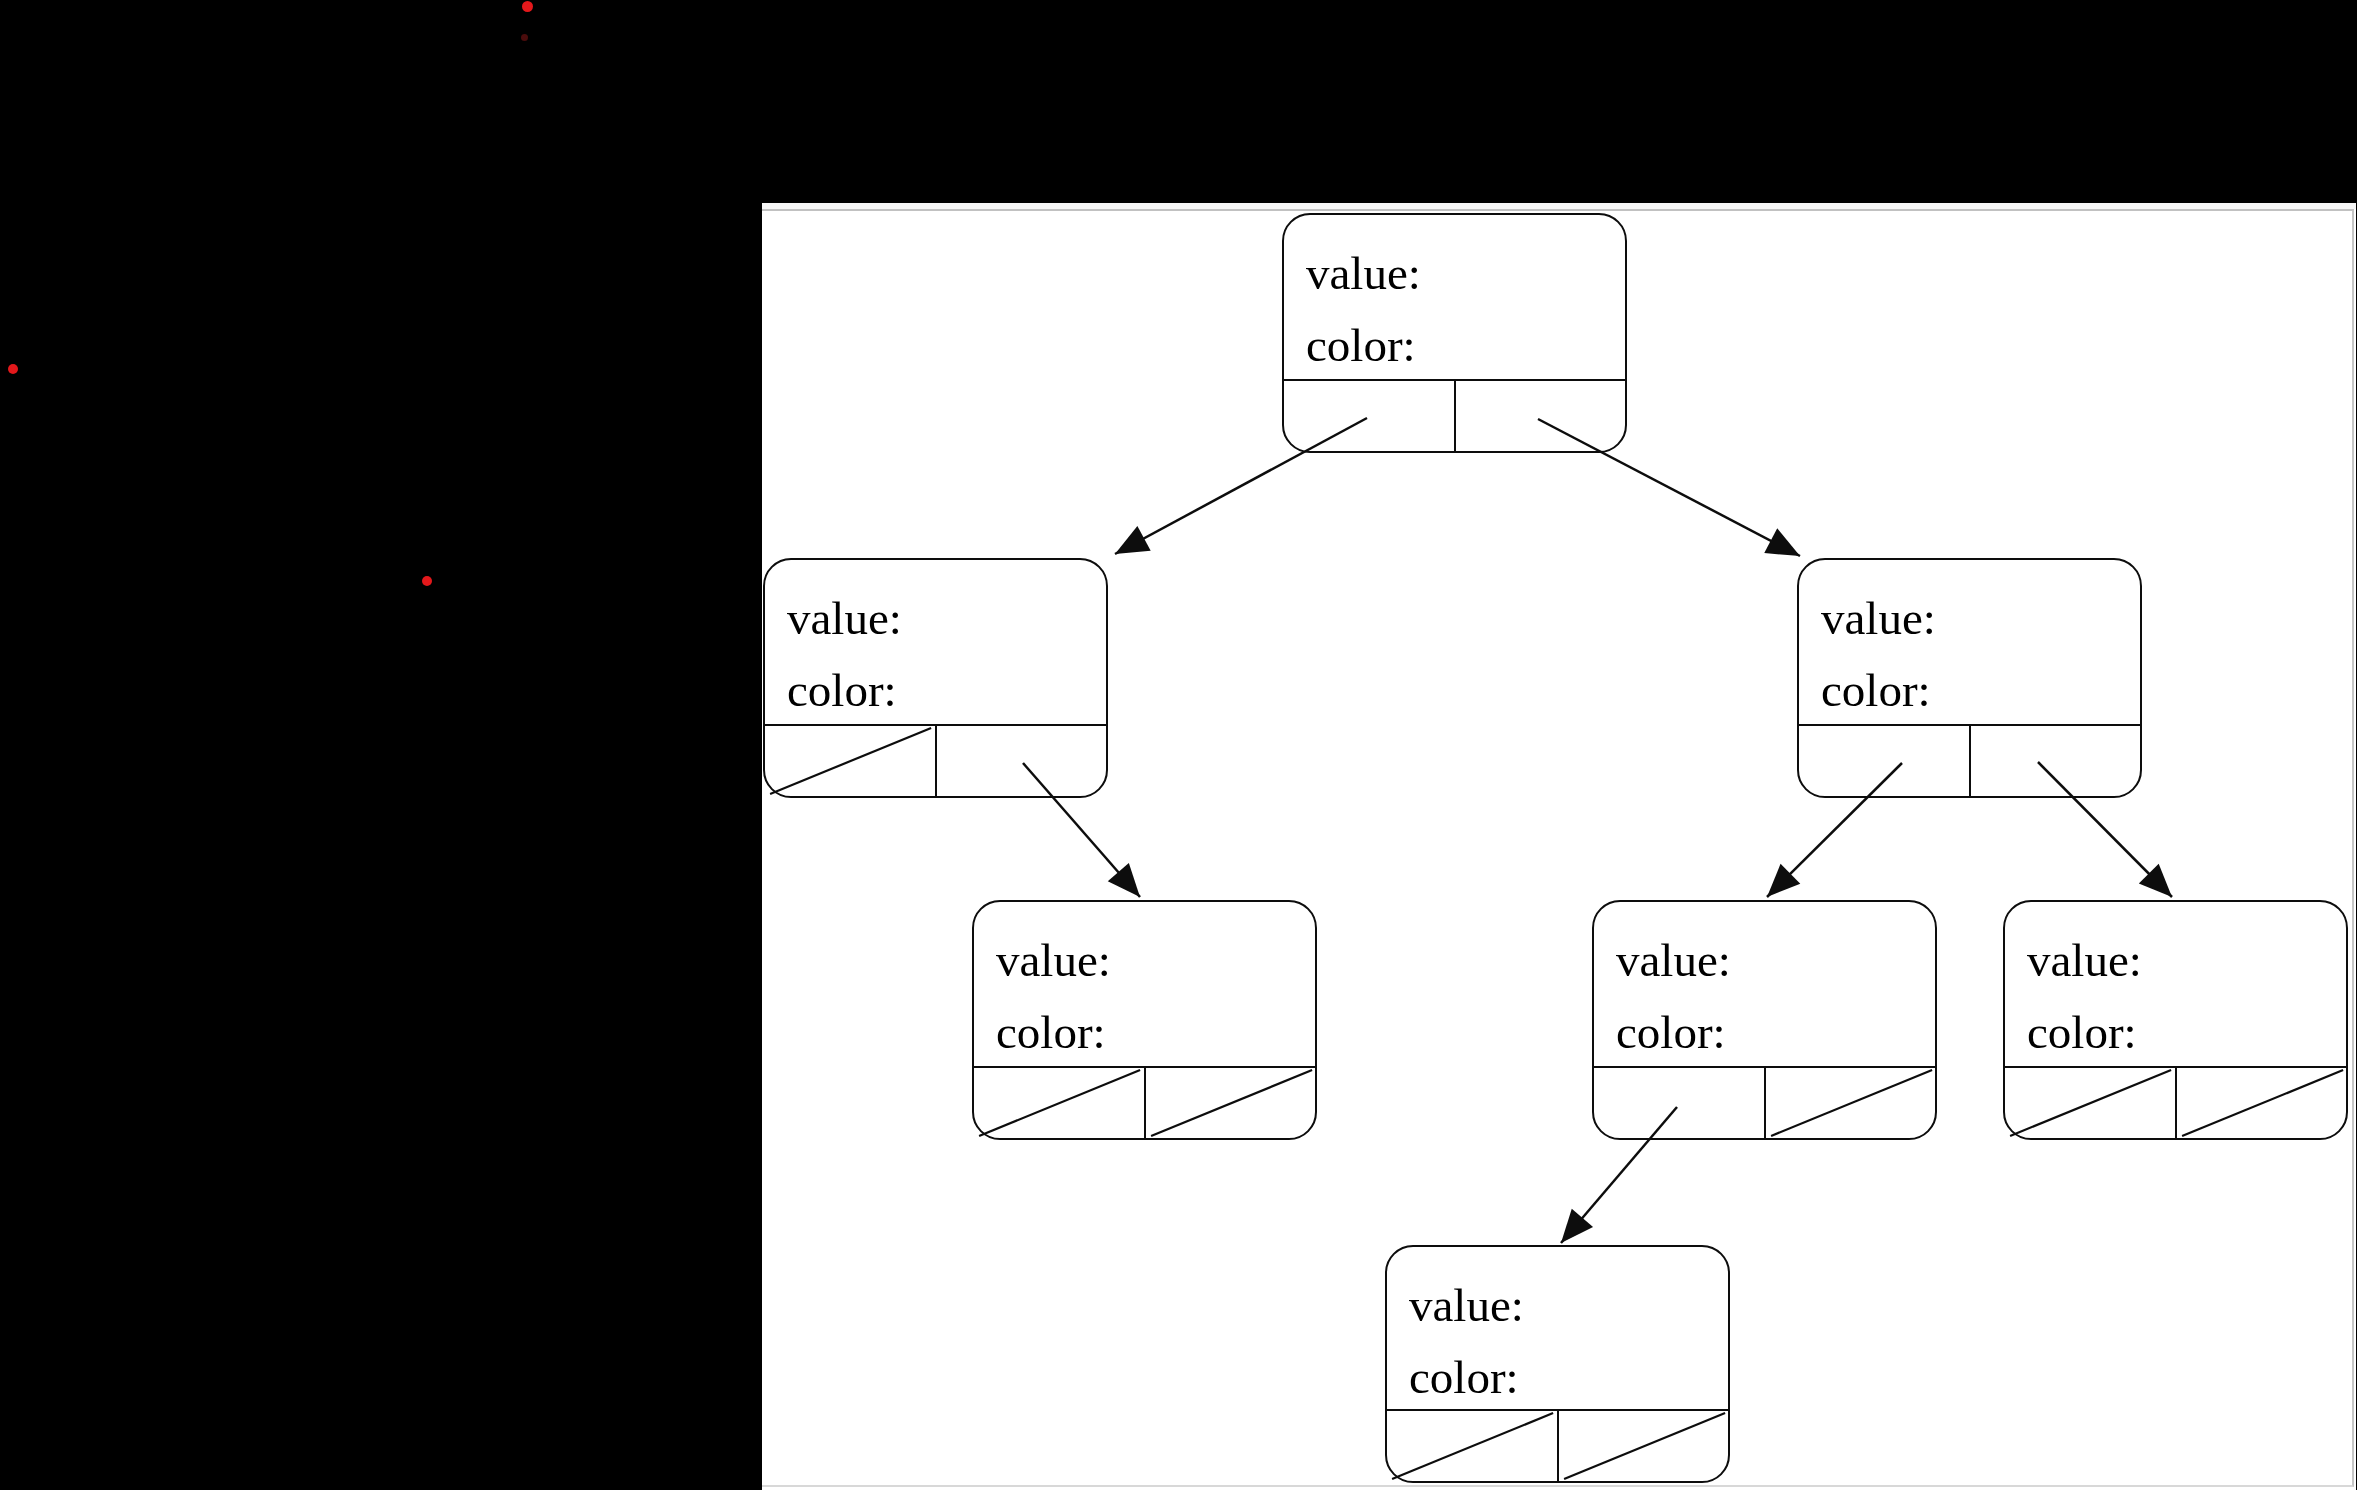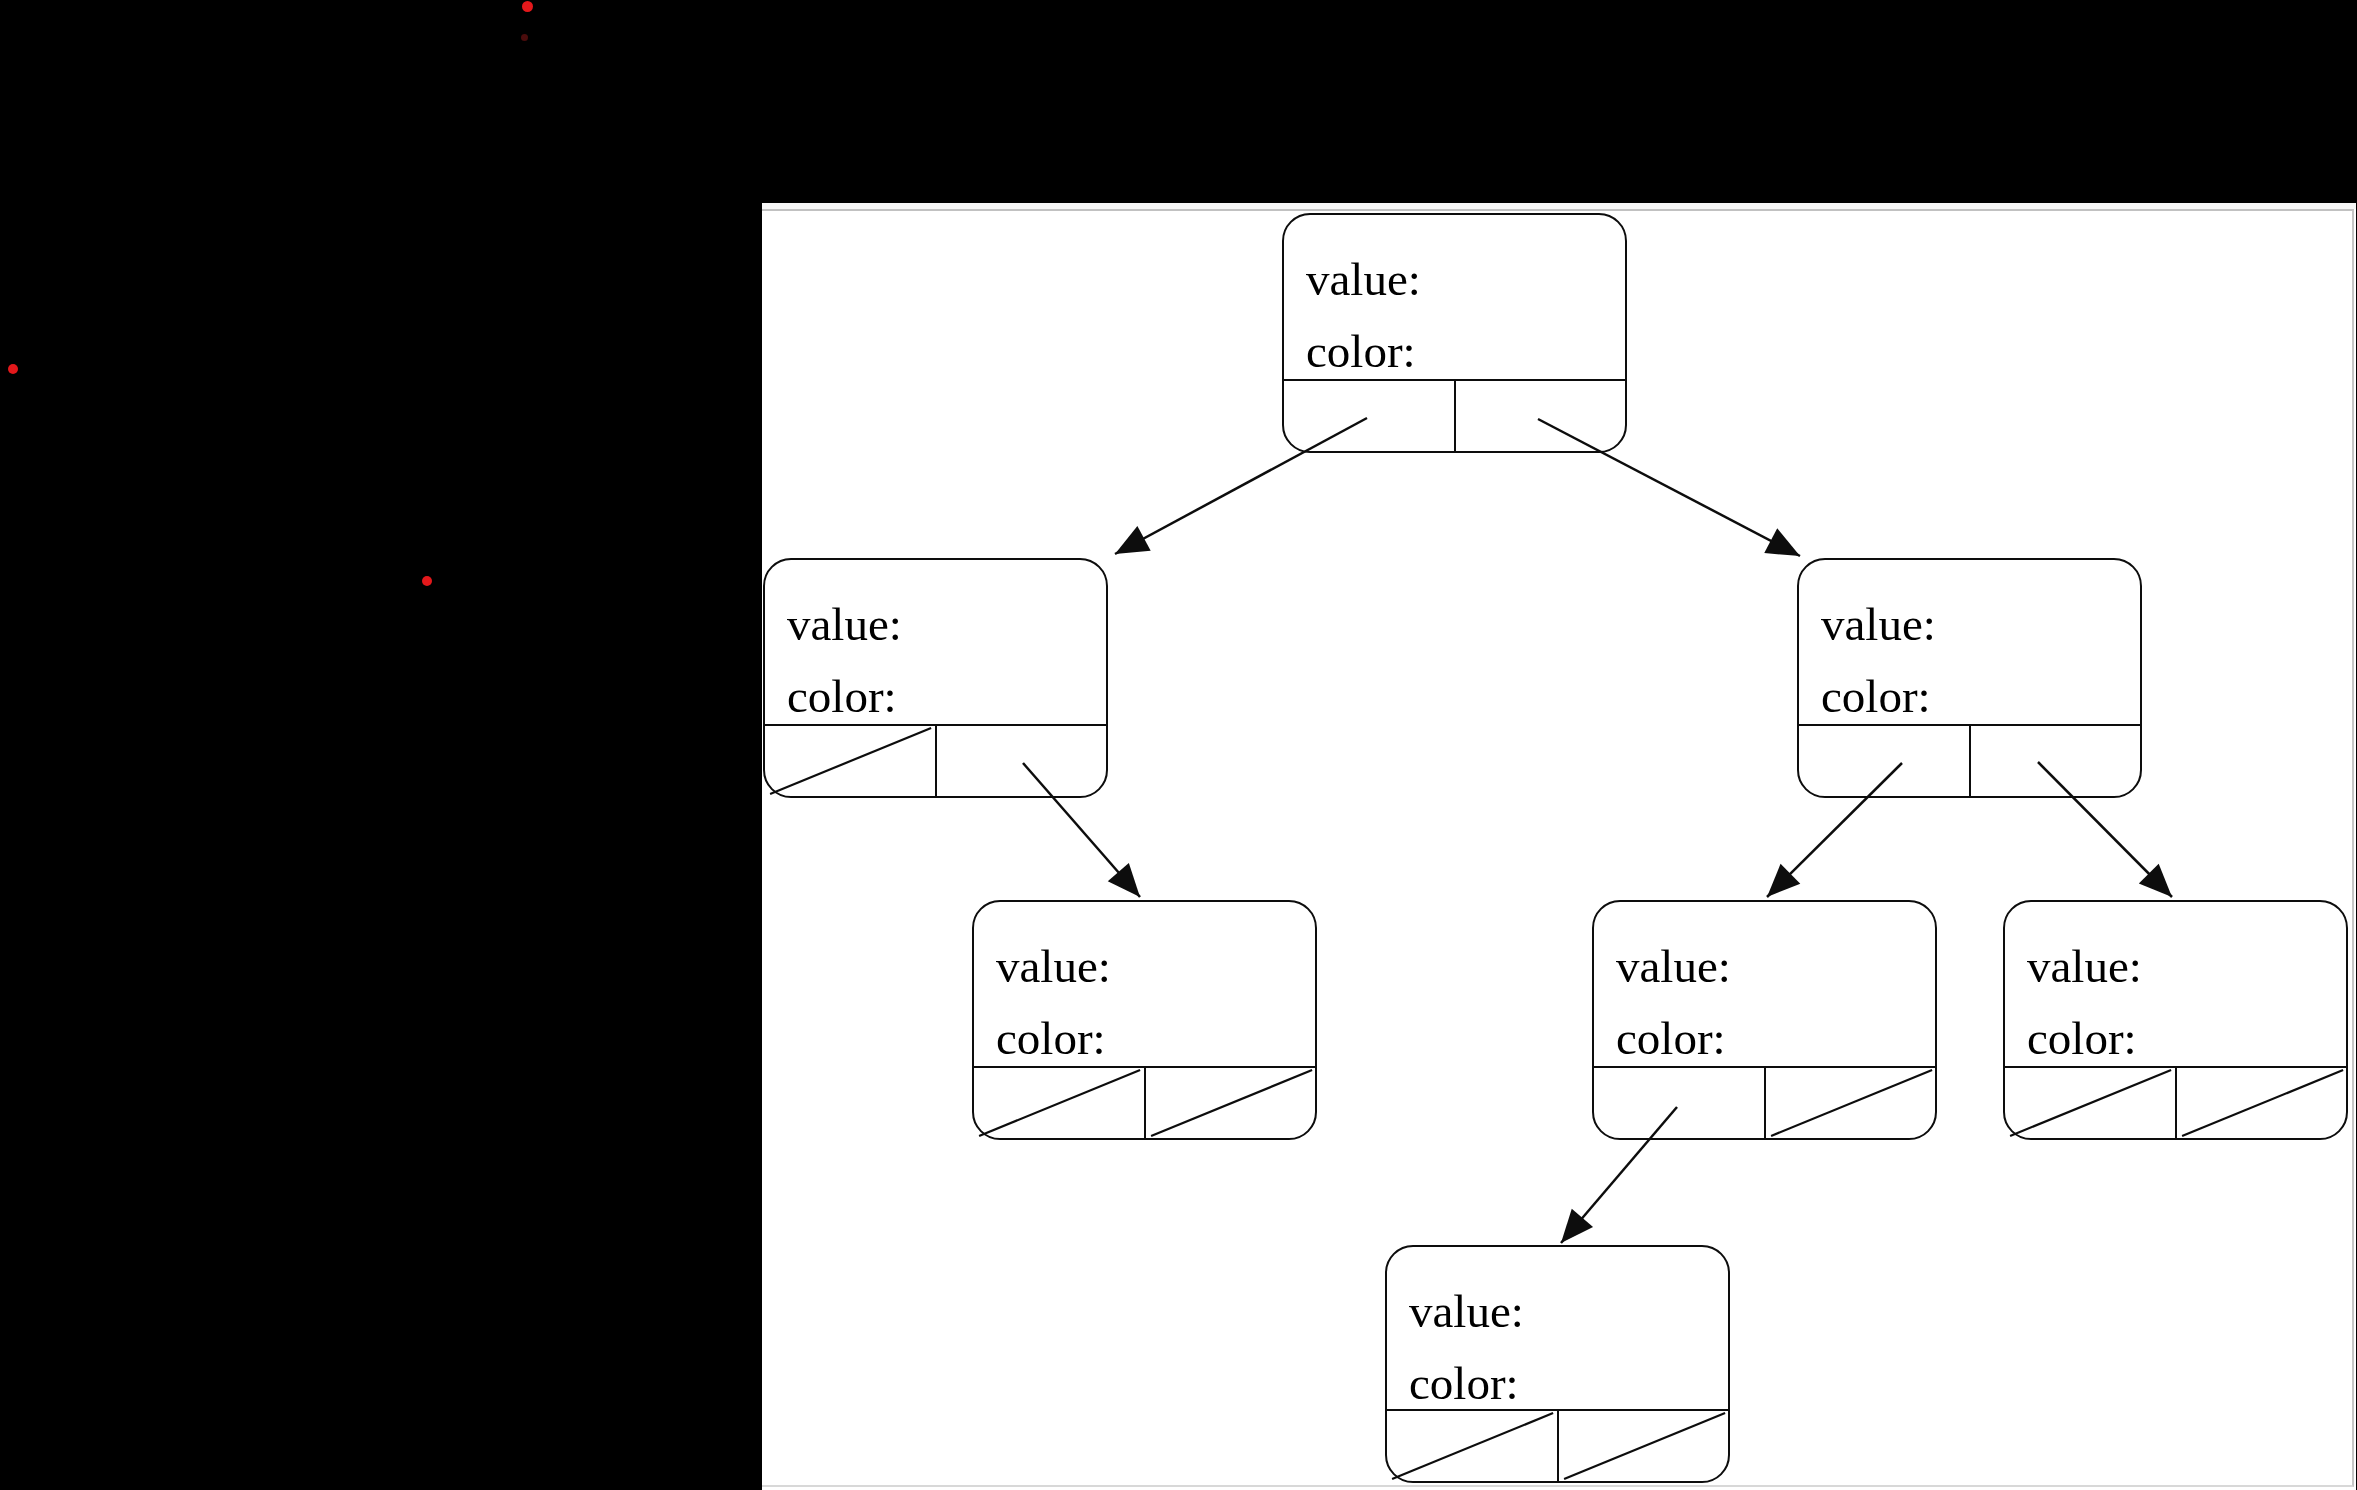--- a/index.html
+++ b/index.html
@@ -33,21 +33,21 @@
     position:absolute;
     width:345px;height:240px;
     box-sizing:border-box;
     border:2.3px solid #0d0d0d;
     border-radius:28px;
     background:transparent;
     z-index:1;
   }
   .fields{
     position:absolute;left:0;top:0;right:0;height:168px;
-    padding:28px 0 0 22px;
+    padding:22px 0 0 22px;
     box-sizing:border-box;
   }
   .fline{
     height:72px;line-height:72px;
     font-size:47px;color:#000;
     white-space:nowrap;
   }
   .prow{
     position:absolute;left:0;right:0;bottom:0;height:70px;
     border-top:2.3px solid #0d0d0d;

